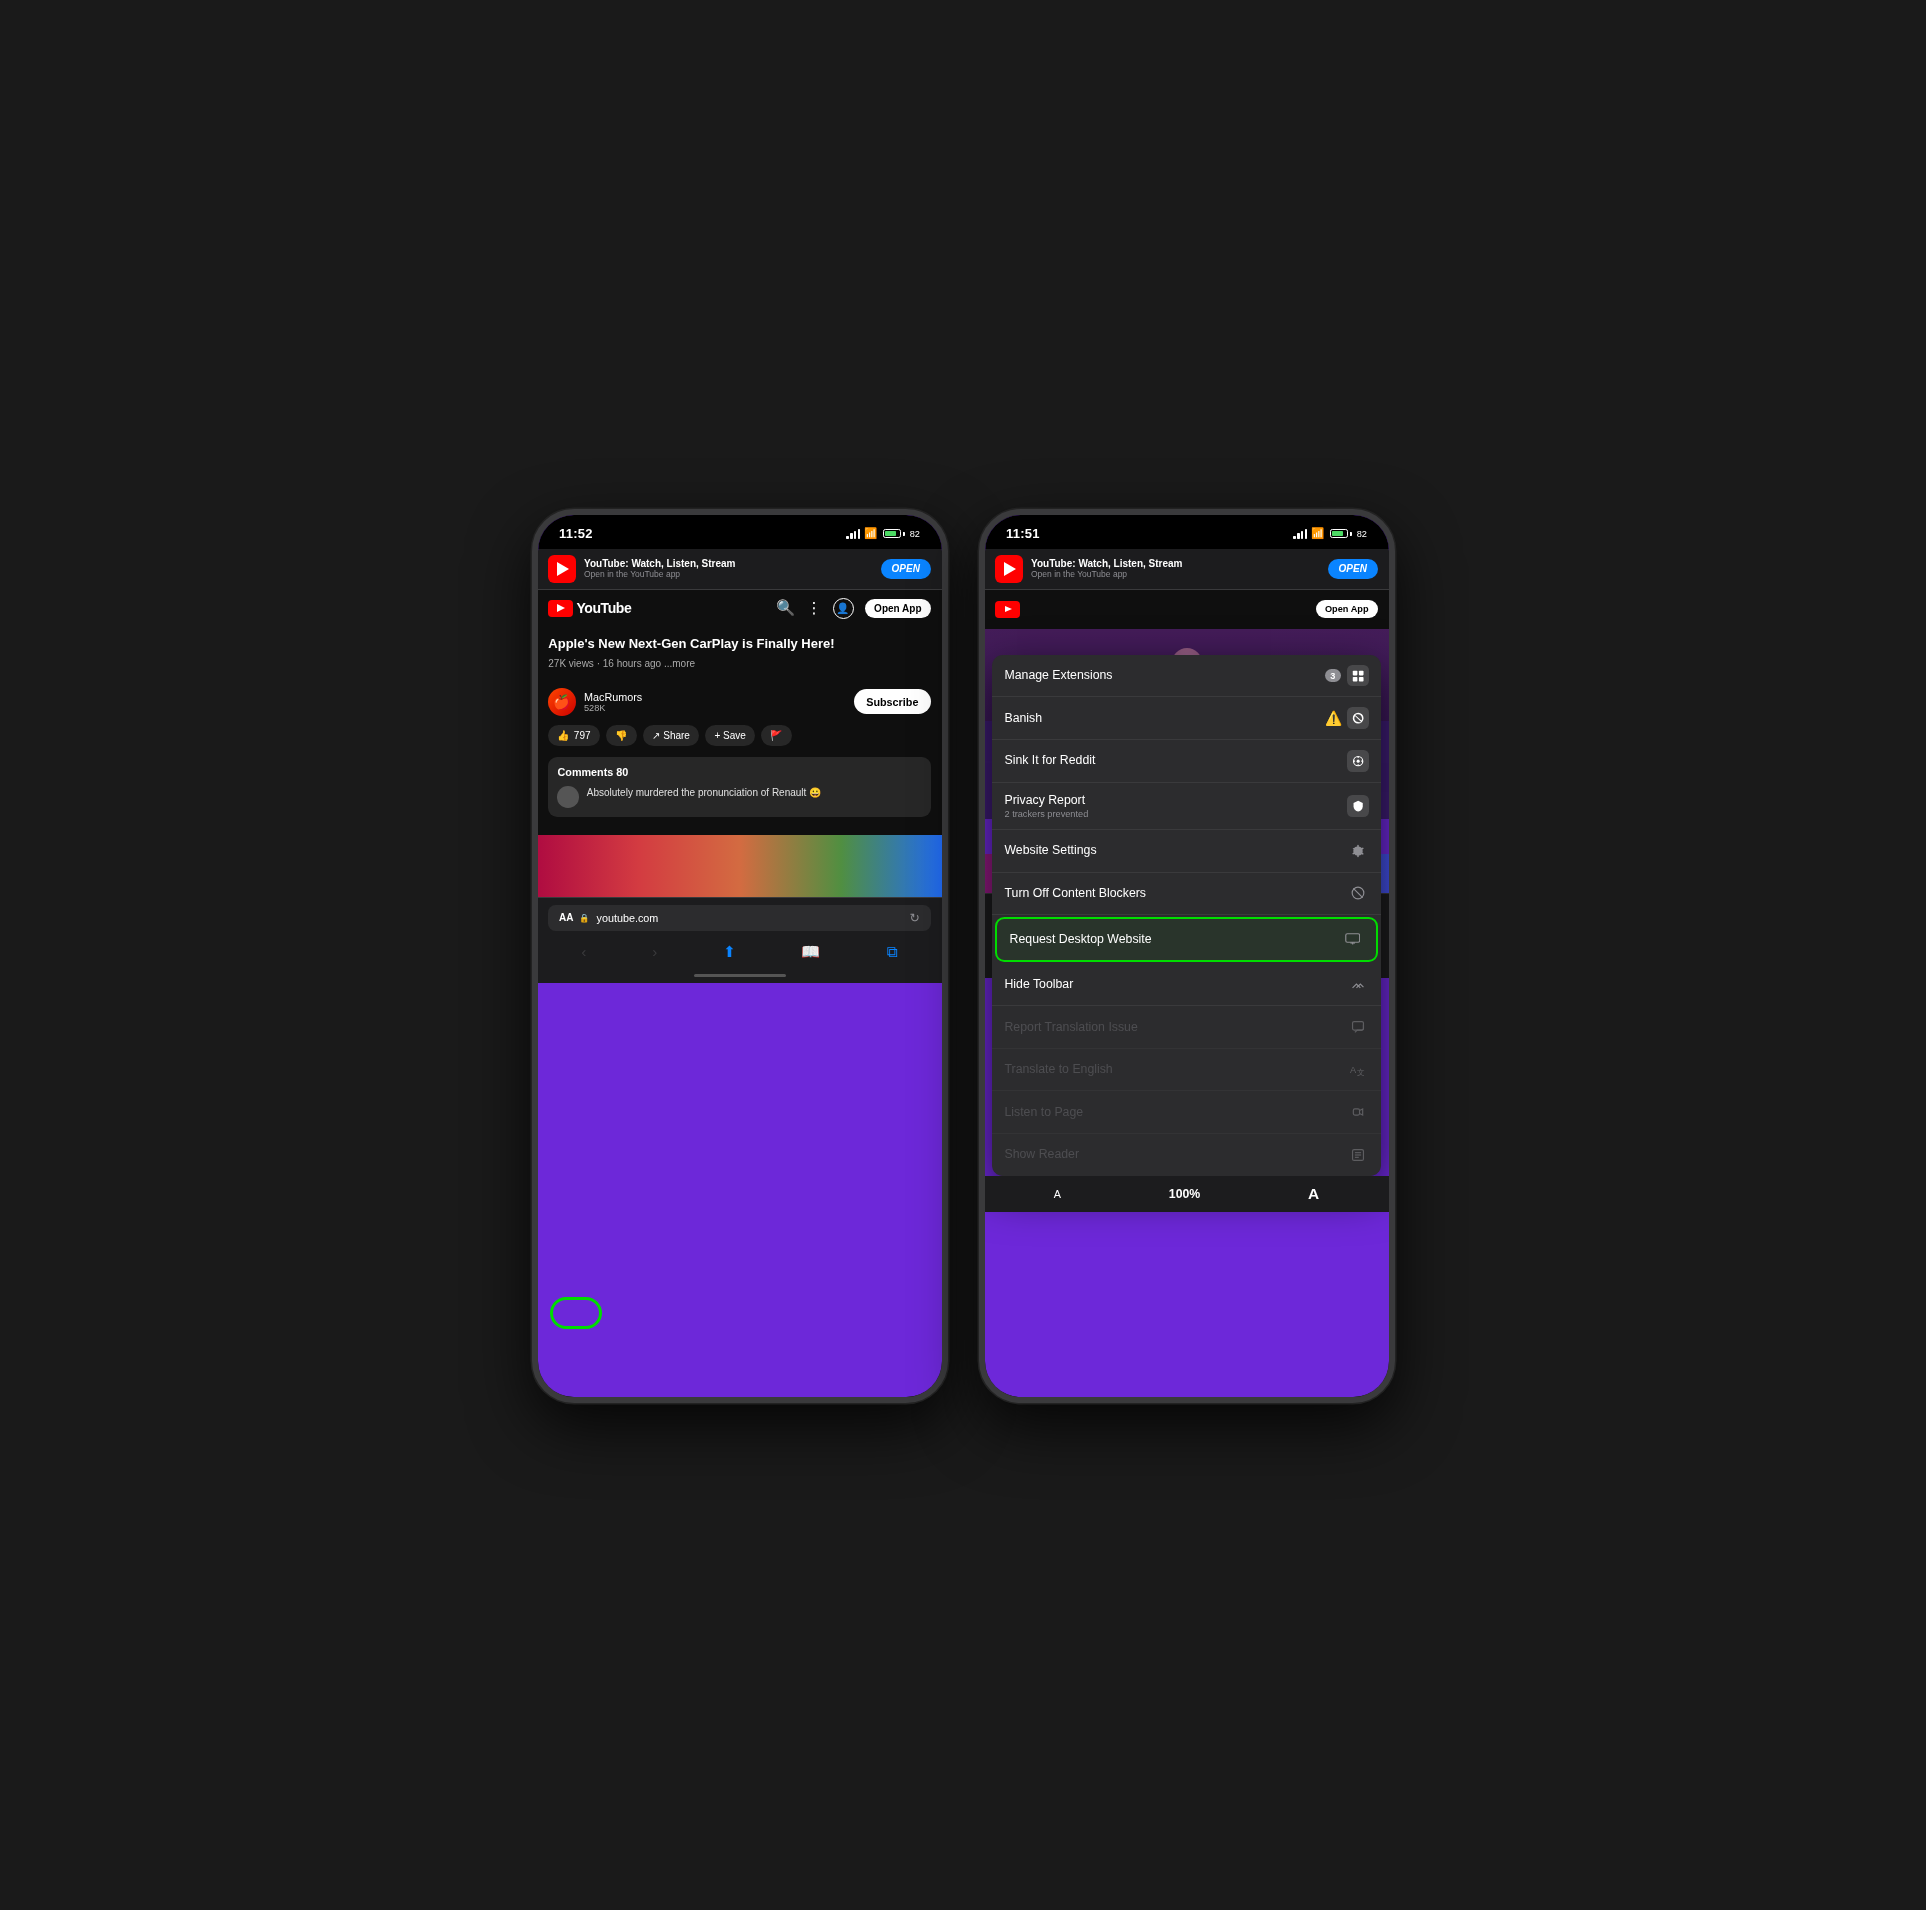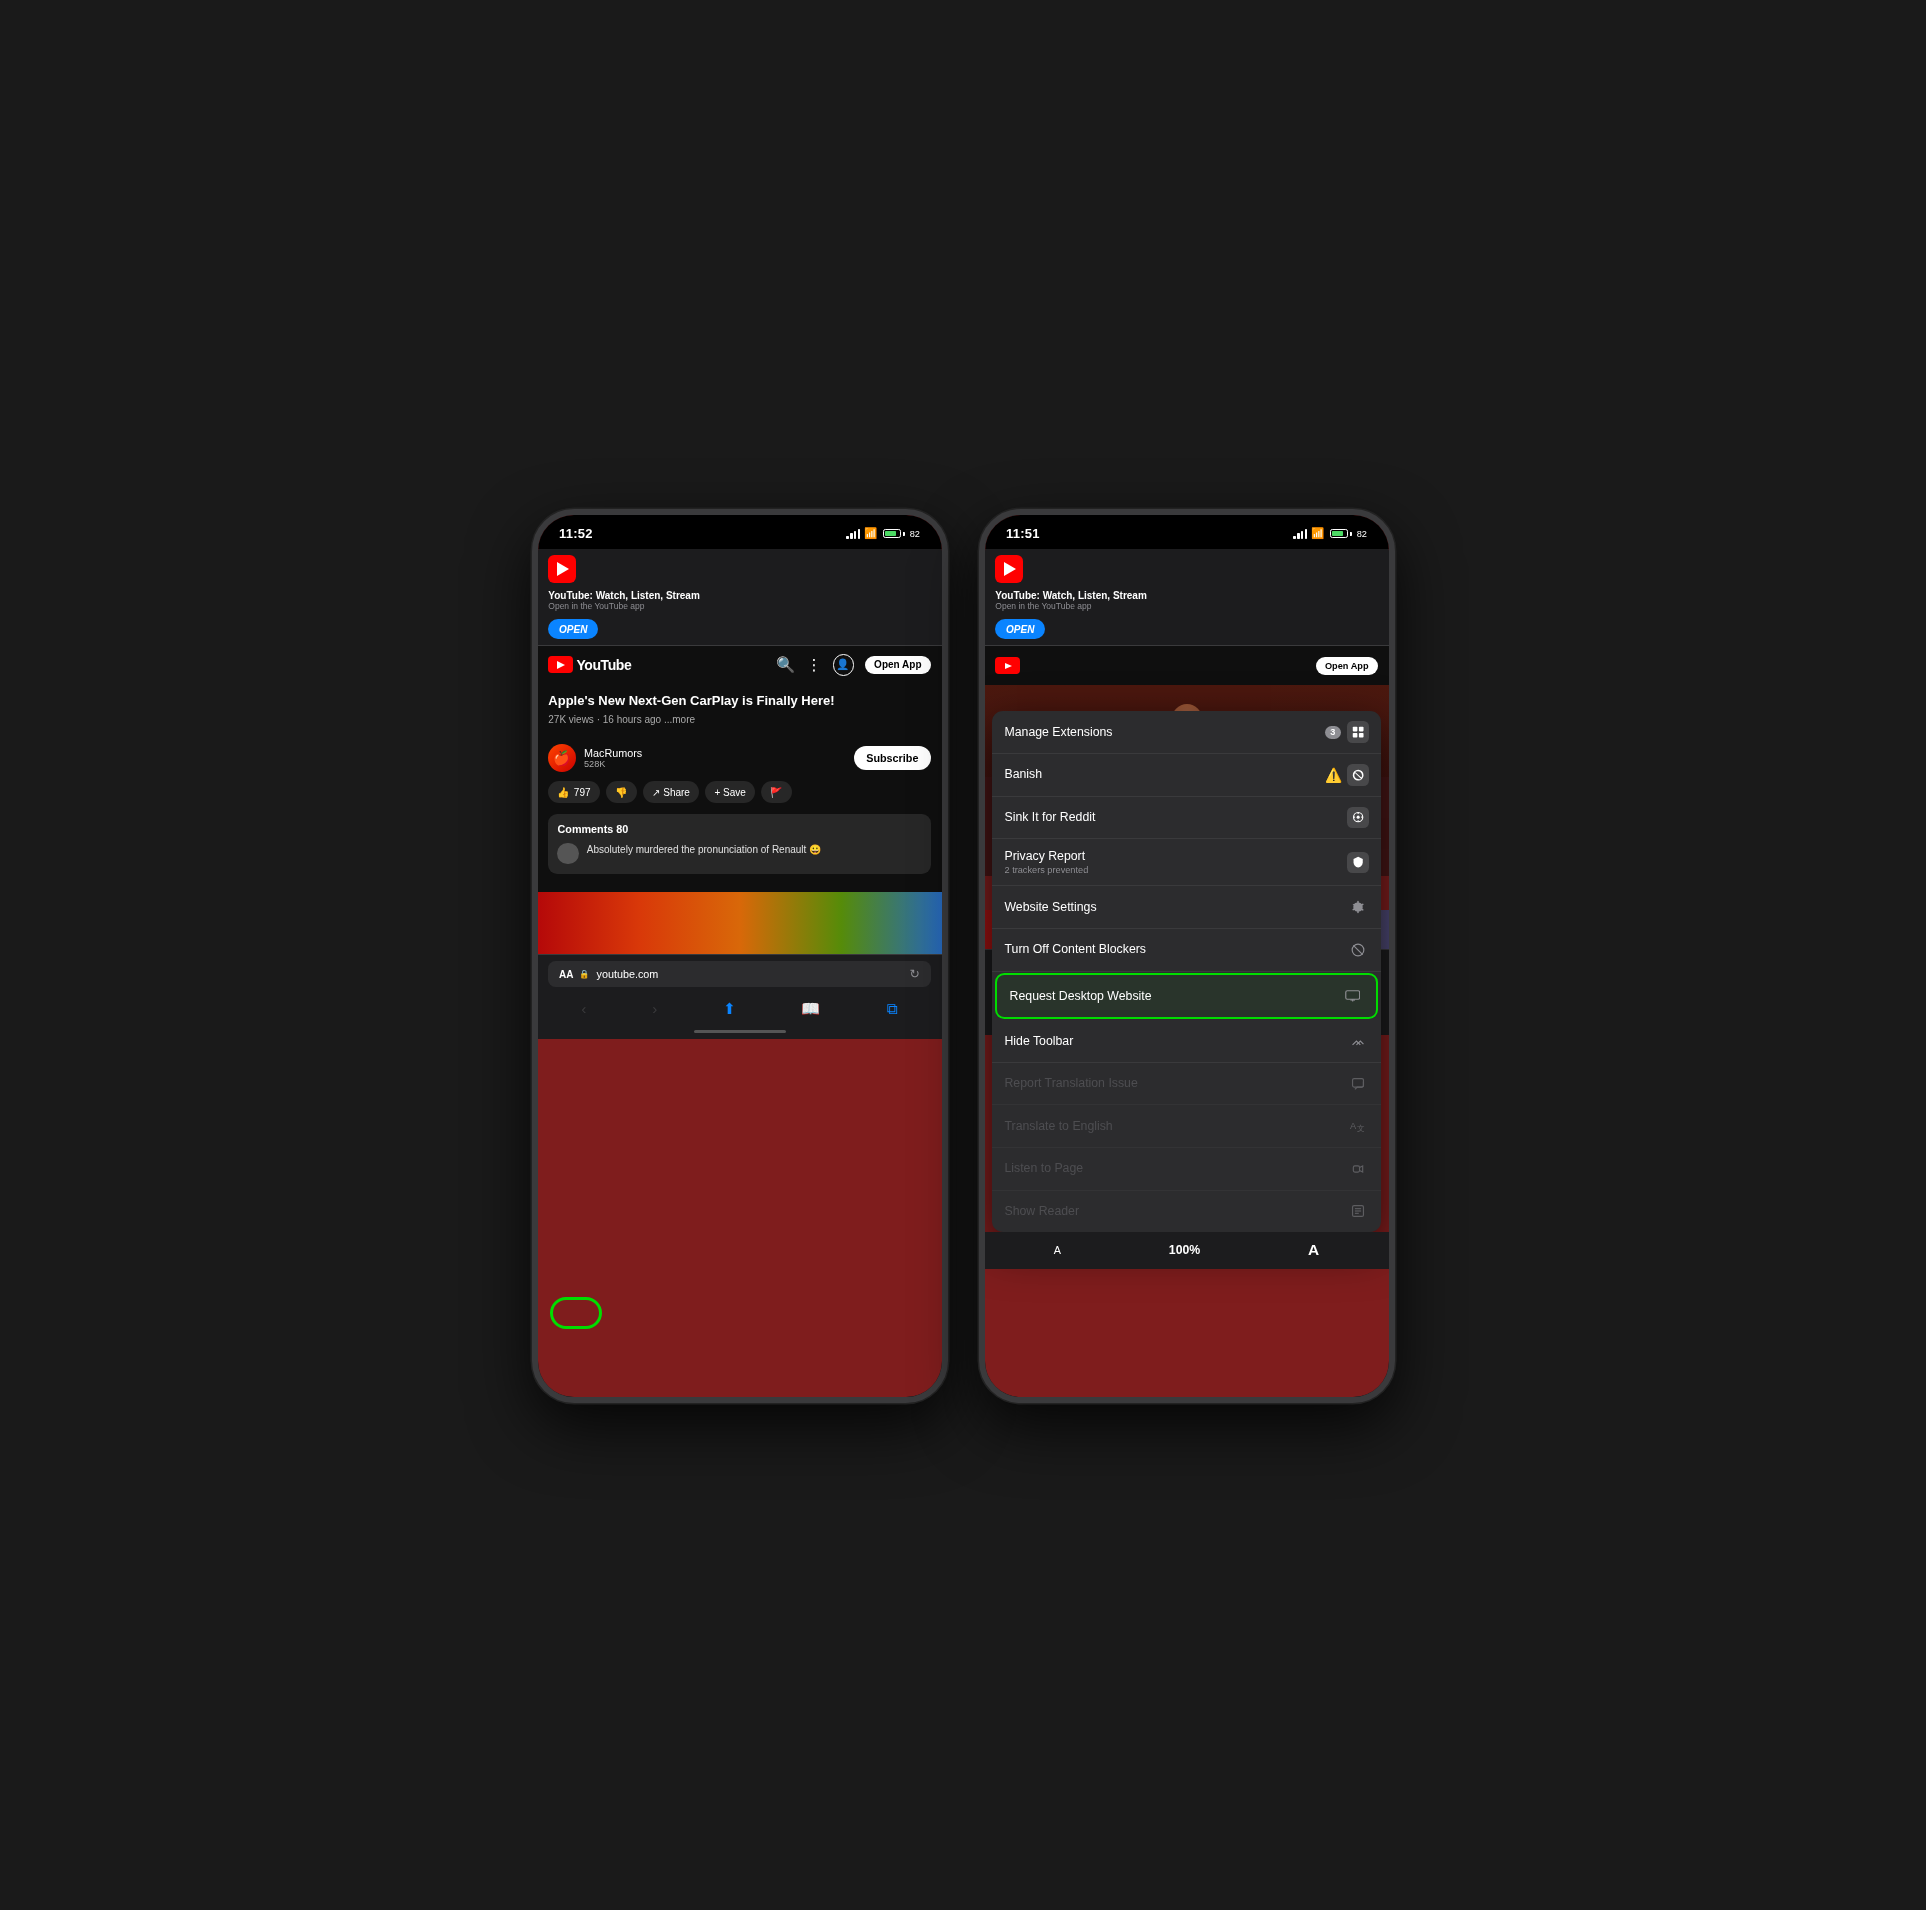--- a/index.html
+++ b/index.html
@@ -31,21 +31,21 @@
       border: 6.2px solid #3a3a3c;
       position: relative;
       overflow: hidden;
       box-shadow: 0 0 0 1.5px #222, 0 23px 62px rgba(0,0,0,0.8);
     }
     .phone-inner {
       width: 100%;
       height: 100%;
       border-radius: 35px;
       overflow: hidden;
-      background: #7f1d1d;
+      background: #6d28d9;
       position: relative;
     }
 
     
     .status-bar {
       display: flex;
       justify-content: space-between;
       align-items: center;
       padding: 9.2px 21.6px 4.6px;
       background: #000;
@@ -102,25 +102,24 @@
       top: 6.2px;
       left: 50%;
       transform: translateX(-50%);
       z-index: 10;
     }
 
     
     .app-banner {
       background: #1c1c1e;
       display: flex;
-      align-items: flex-start;
+      align-items: center;
       padding: 6.2px 10.8px;
       gap: 7.7px;
       border-bottom: 0.4px solid #3a3a3c;
-      flex-direction: column;
     }
     .app-icon {
       width: 28px;
       height: 28px;
       border-radius: 6.2px;
       background: #ff0000;
       display: flex;
       align-items: center;
       justify-content: center;
       flex-shrink: 0;

